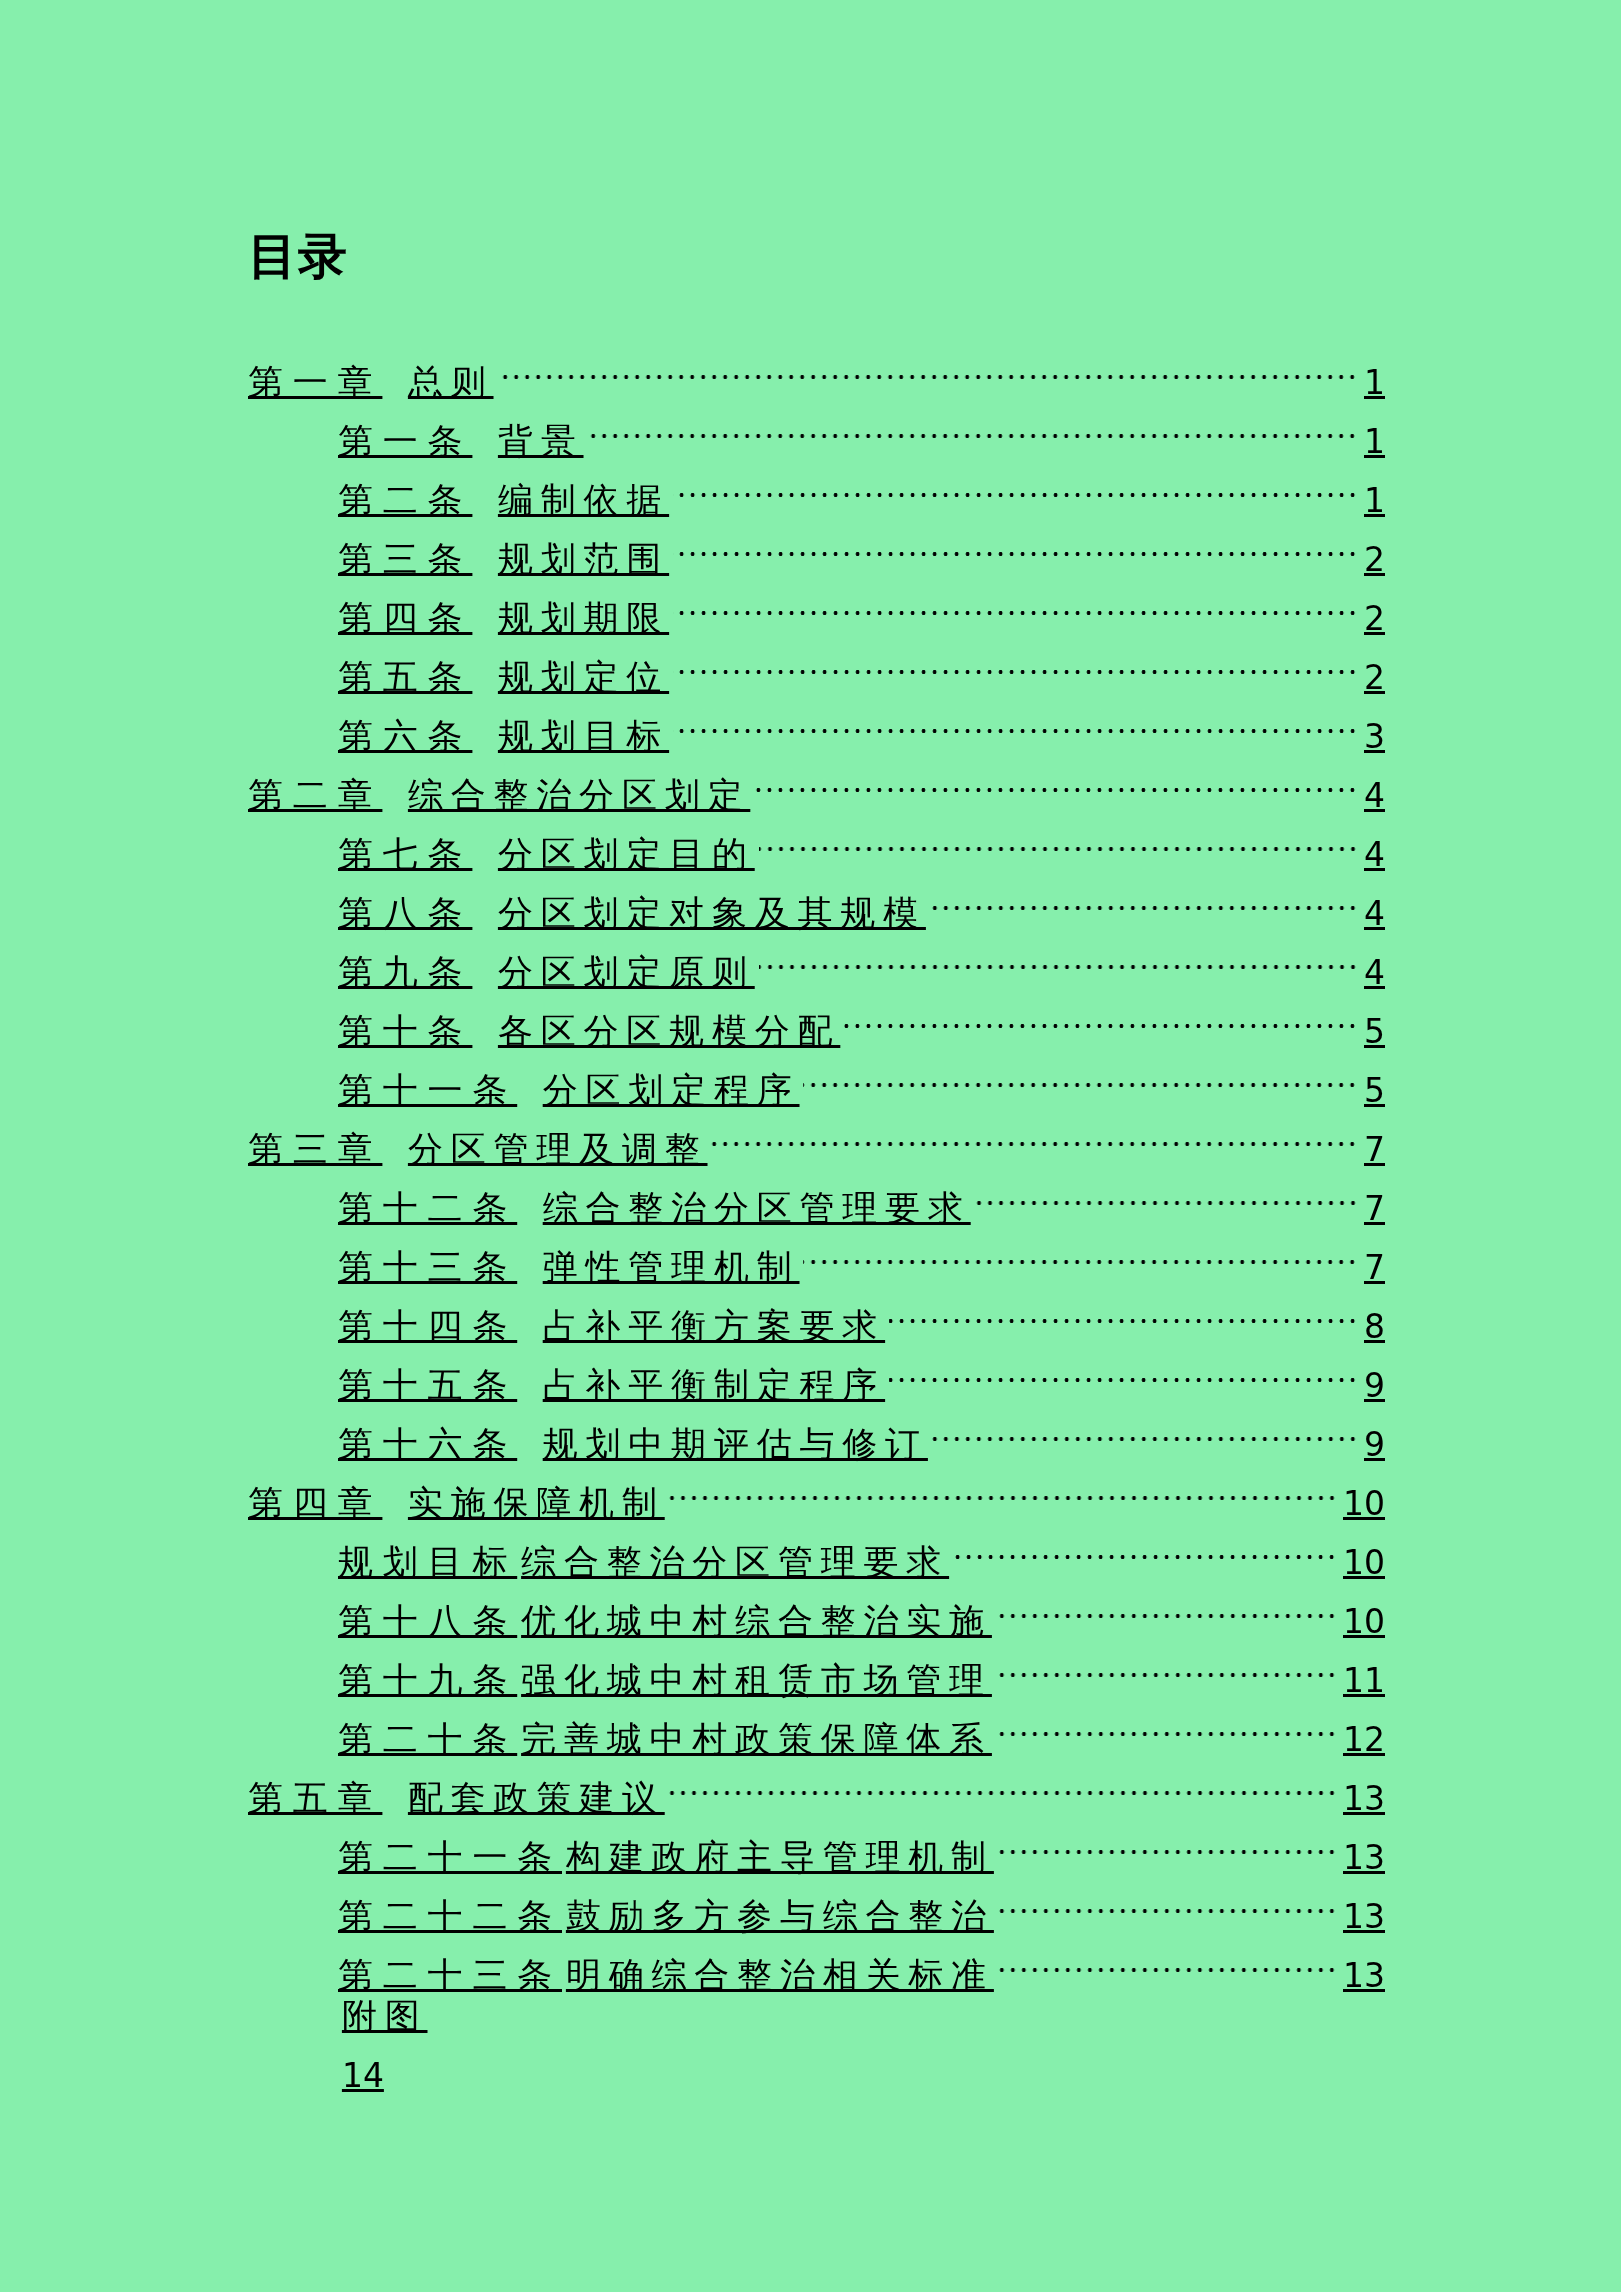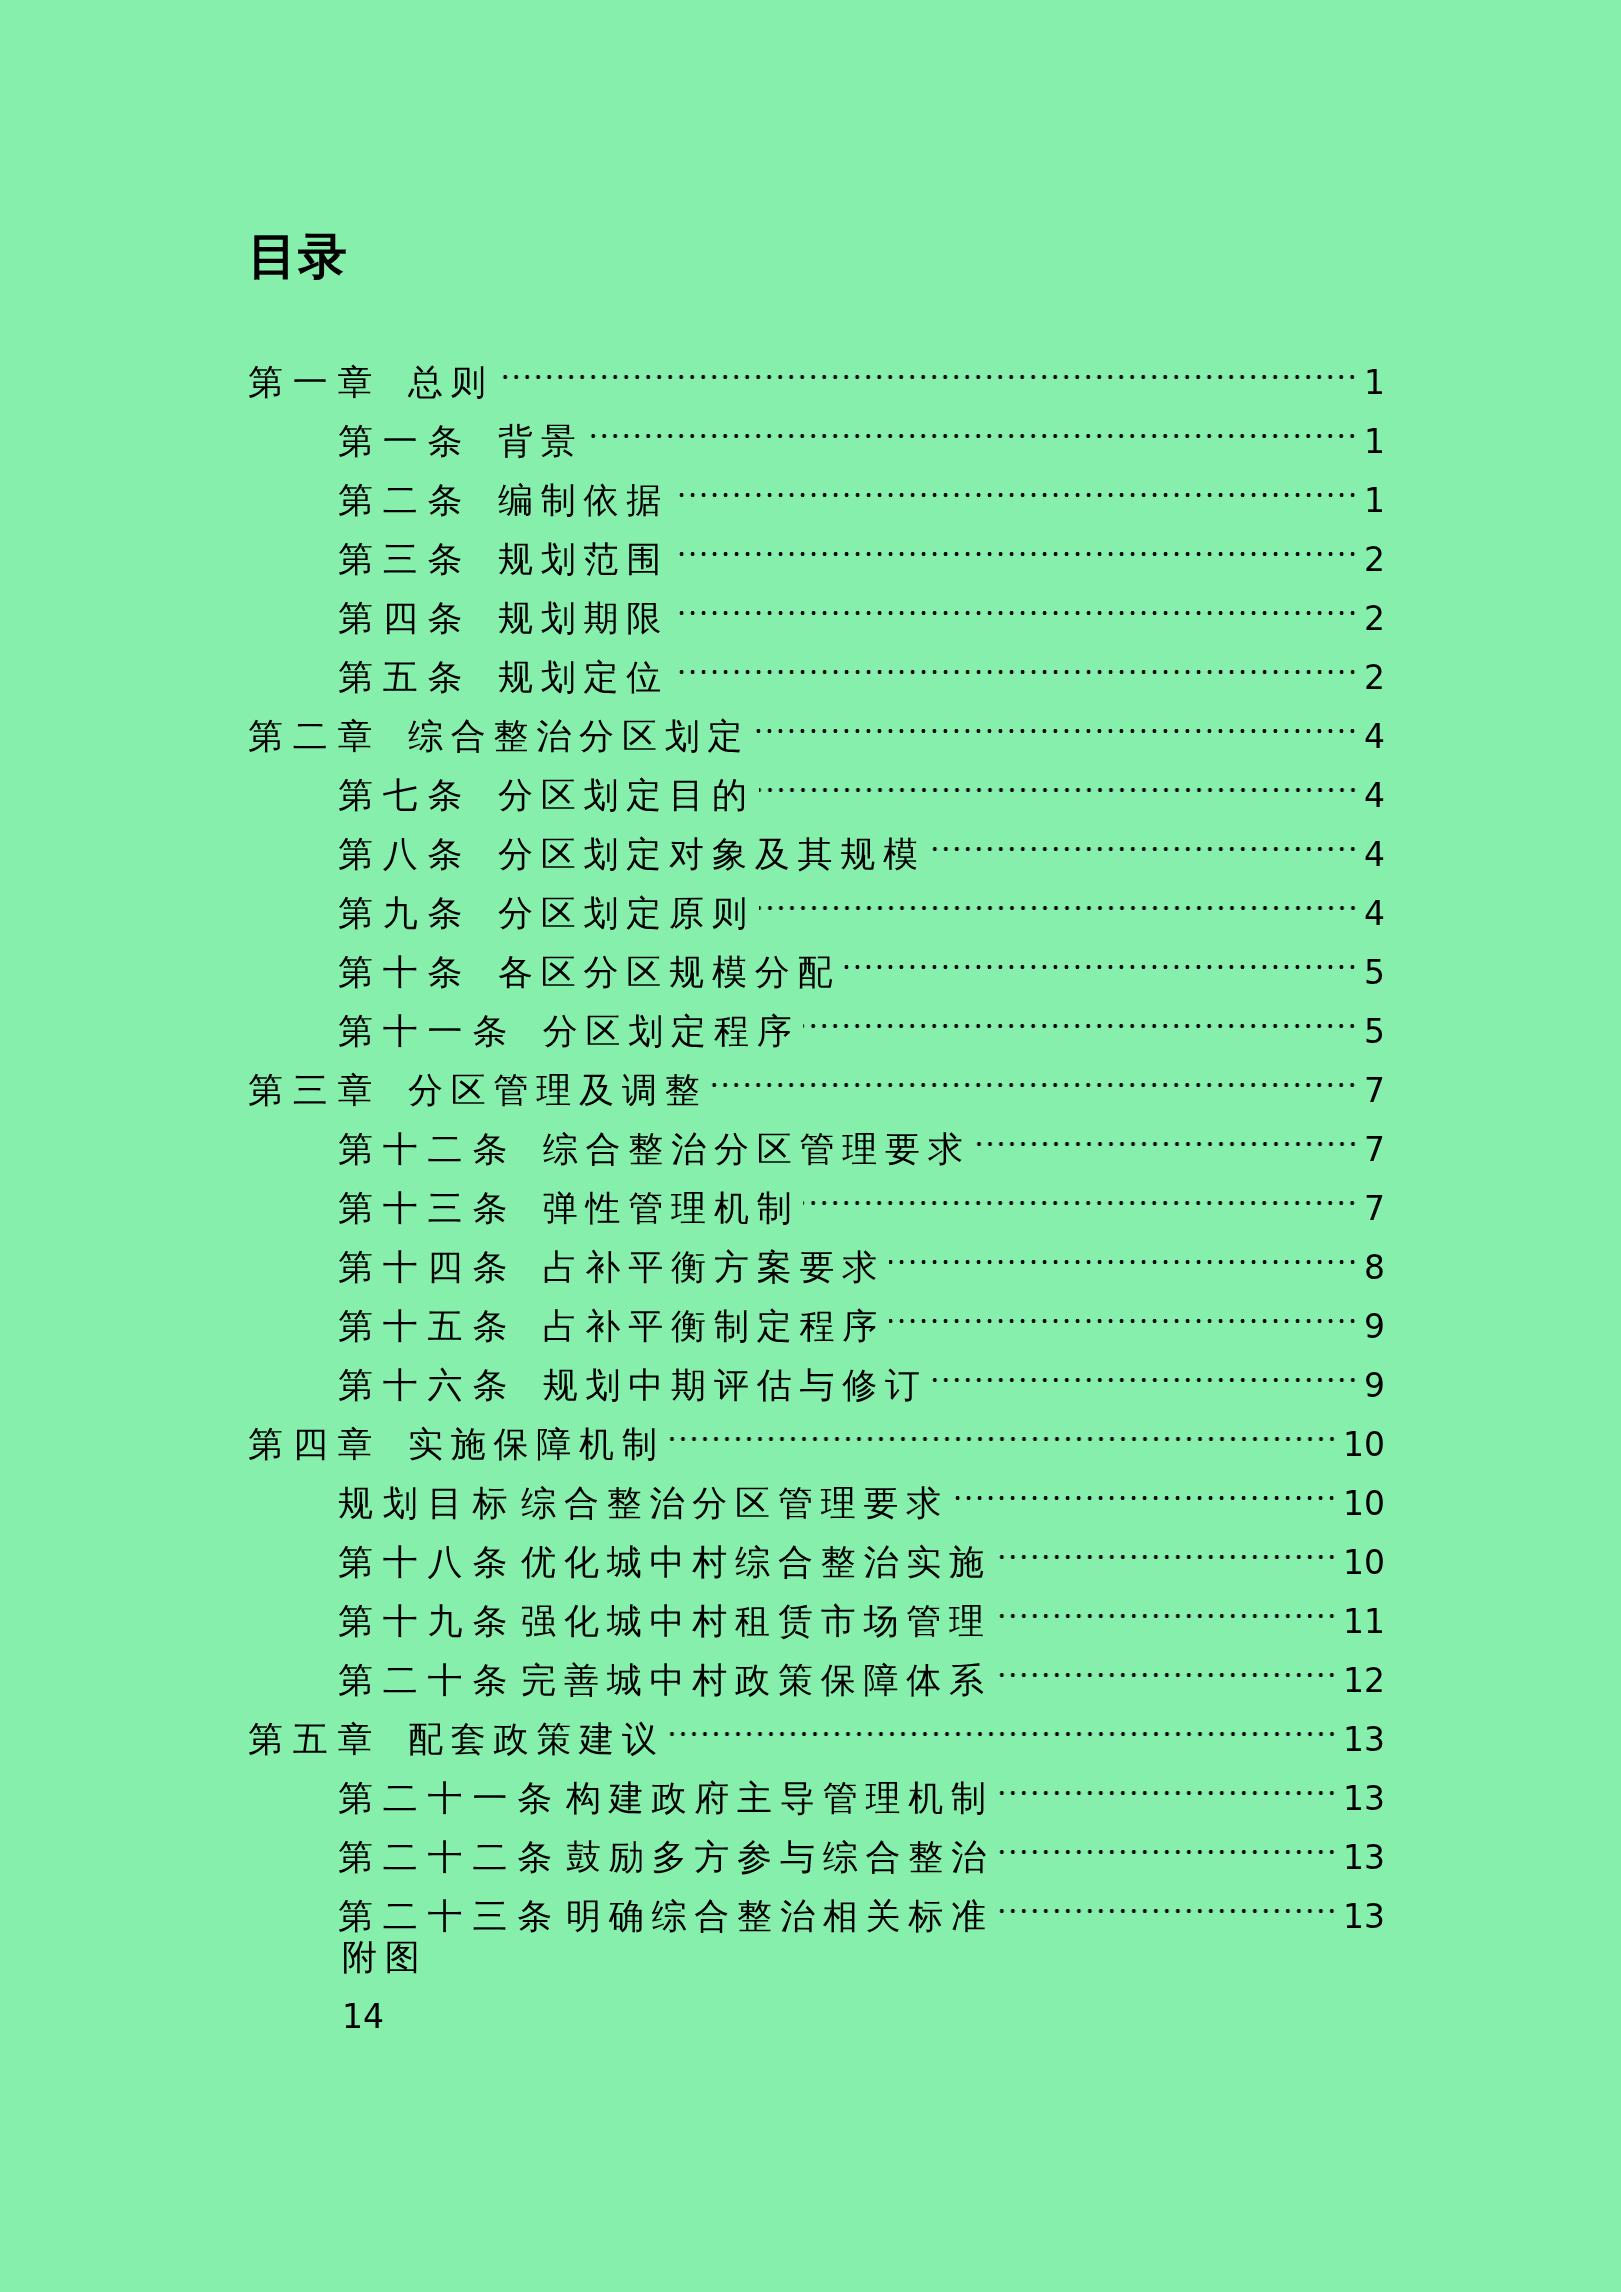--- a/index.html
+++ b/index.html
@@ -43,20 +43,21 @@
       list-style: none;
     }
     .toc-entry {
       display: flex;
       align-items: baseline;
       height: 59px;
       font-size: 35px;
       line-height: 59px;
       white-space: nowrap;
       cursor: pointer;
+      text-decoration: underline;
     }
     .toc-entry.level-1 { padding-left: 0; }
     .toc-entry.level-2 { padding-left: 90px; }
     .toc-entry.level-2.appendix { padding-left: 90px; flex-direction: column; }
     .entry-number {
       letter-spacing: 9.8px;
       flex: 0 0 auto;
     }
     .entry-gap {
       display: inline-block;
@@ -135,20 +136,27 @@
       <span class="leader"></span>
       <span class="page-num">2</span>
     </li>
     <li class="toc-entry level-2">
       <span class="entry-number">第五条</span>
         <span class="entry-gap gap-wide"></span>
       <span class="entry-title">规划定位</span>
       <span class="leader"></span>
       <span class="page-num">2</span>
     </li>
+    <li class="toc-entry level-2">
+      <span class="entry-number">第六条</span>
+        <span class="entry-gap gap-wide"></span>
+      <span class="entry-title">规划目标</span>
+      <span class="leader"></span>
+      <span class="page-num">3</span>
+    </li>
     <li class="toc-entry level-1">
       <span class="entry-number">第二章</span>
         <span class="entry-gap gap-wide"></span>
       <span class="entry-title">综合整治分区划定</span>
       <span class="leader"></span>
       <span class="page-num">4</span>
     </li>
     <li class="toc-entry level-2">
       <span class="entry-number">第七条</span>
         <span class="entry-gap gap-wide"></span>

